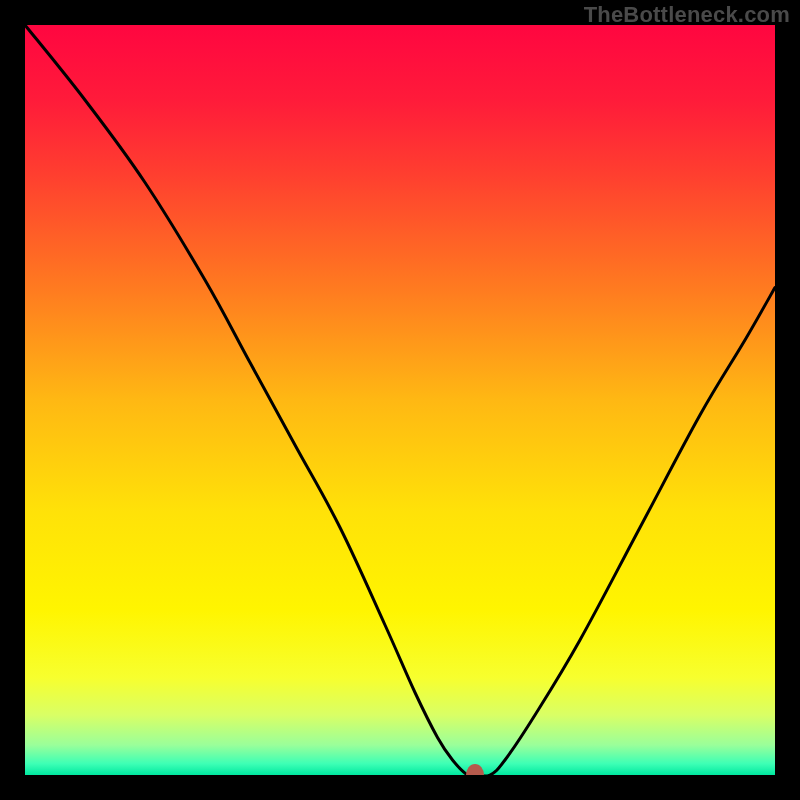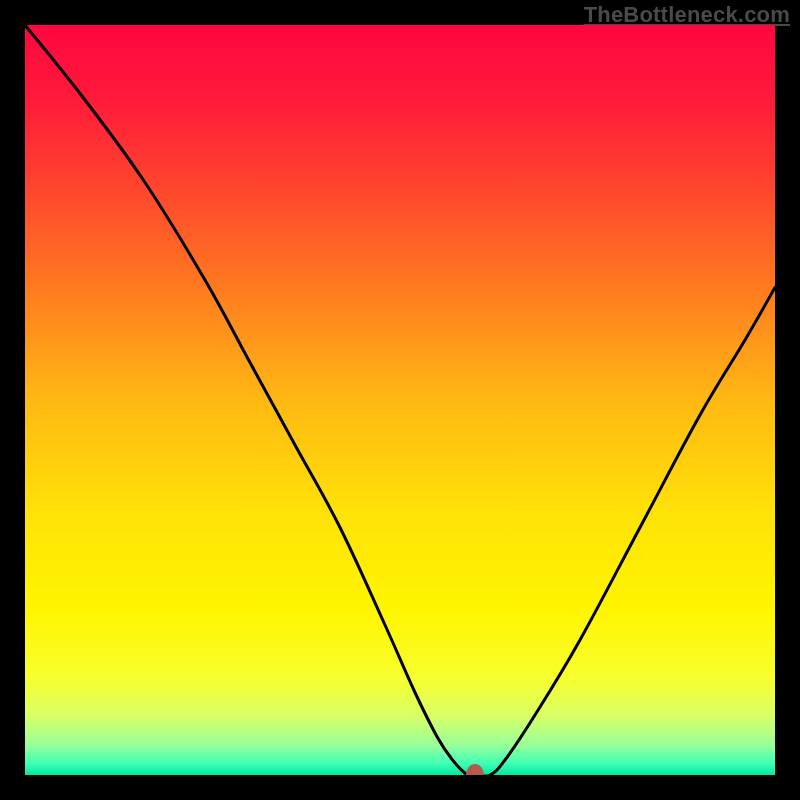--- a/index.html
+++ b/index.html
@@ -18,21 +18,20 @@
   }
   .watermark {
     position: absolute;
     top: 2px;
     right: 10px;
     color: #4a4a4a;
     font-size: 22px;
     font-weight: 600;
     letter-spacing: 0.2px;
     user-select: none;
-    text-decoration: underline;
   }
   .plot {
     position: absolute;
     left: 25px;
     top: 25px;
     width: 750px;
     height: 750px;
   }
   svg { display: block; }
 </style>

